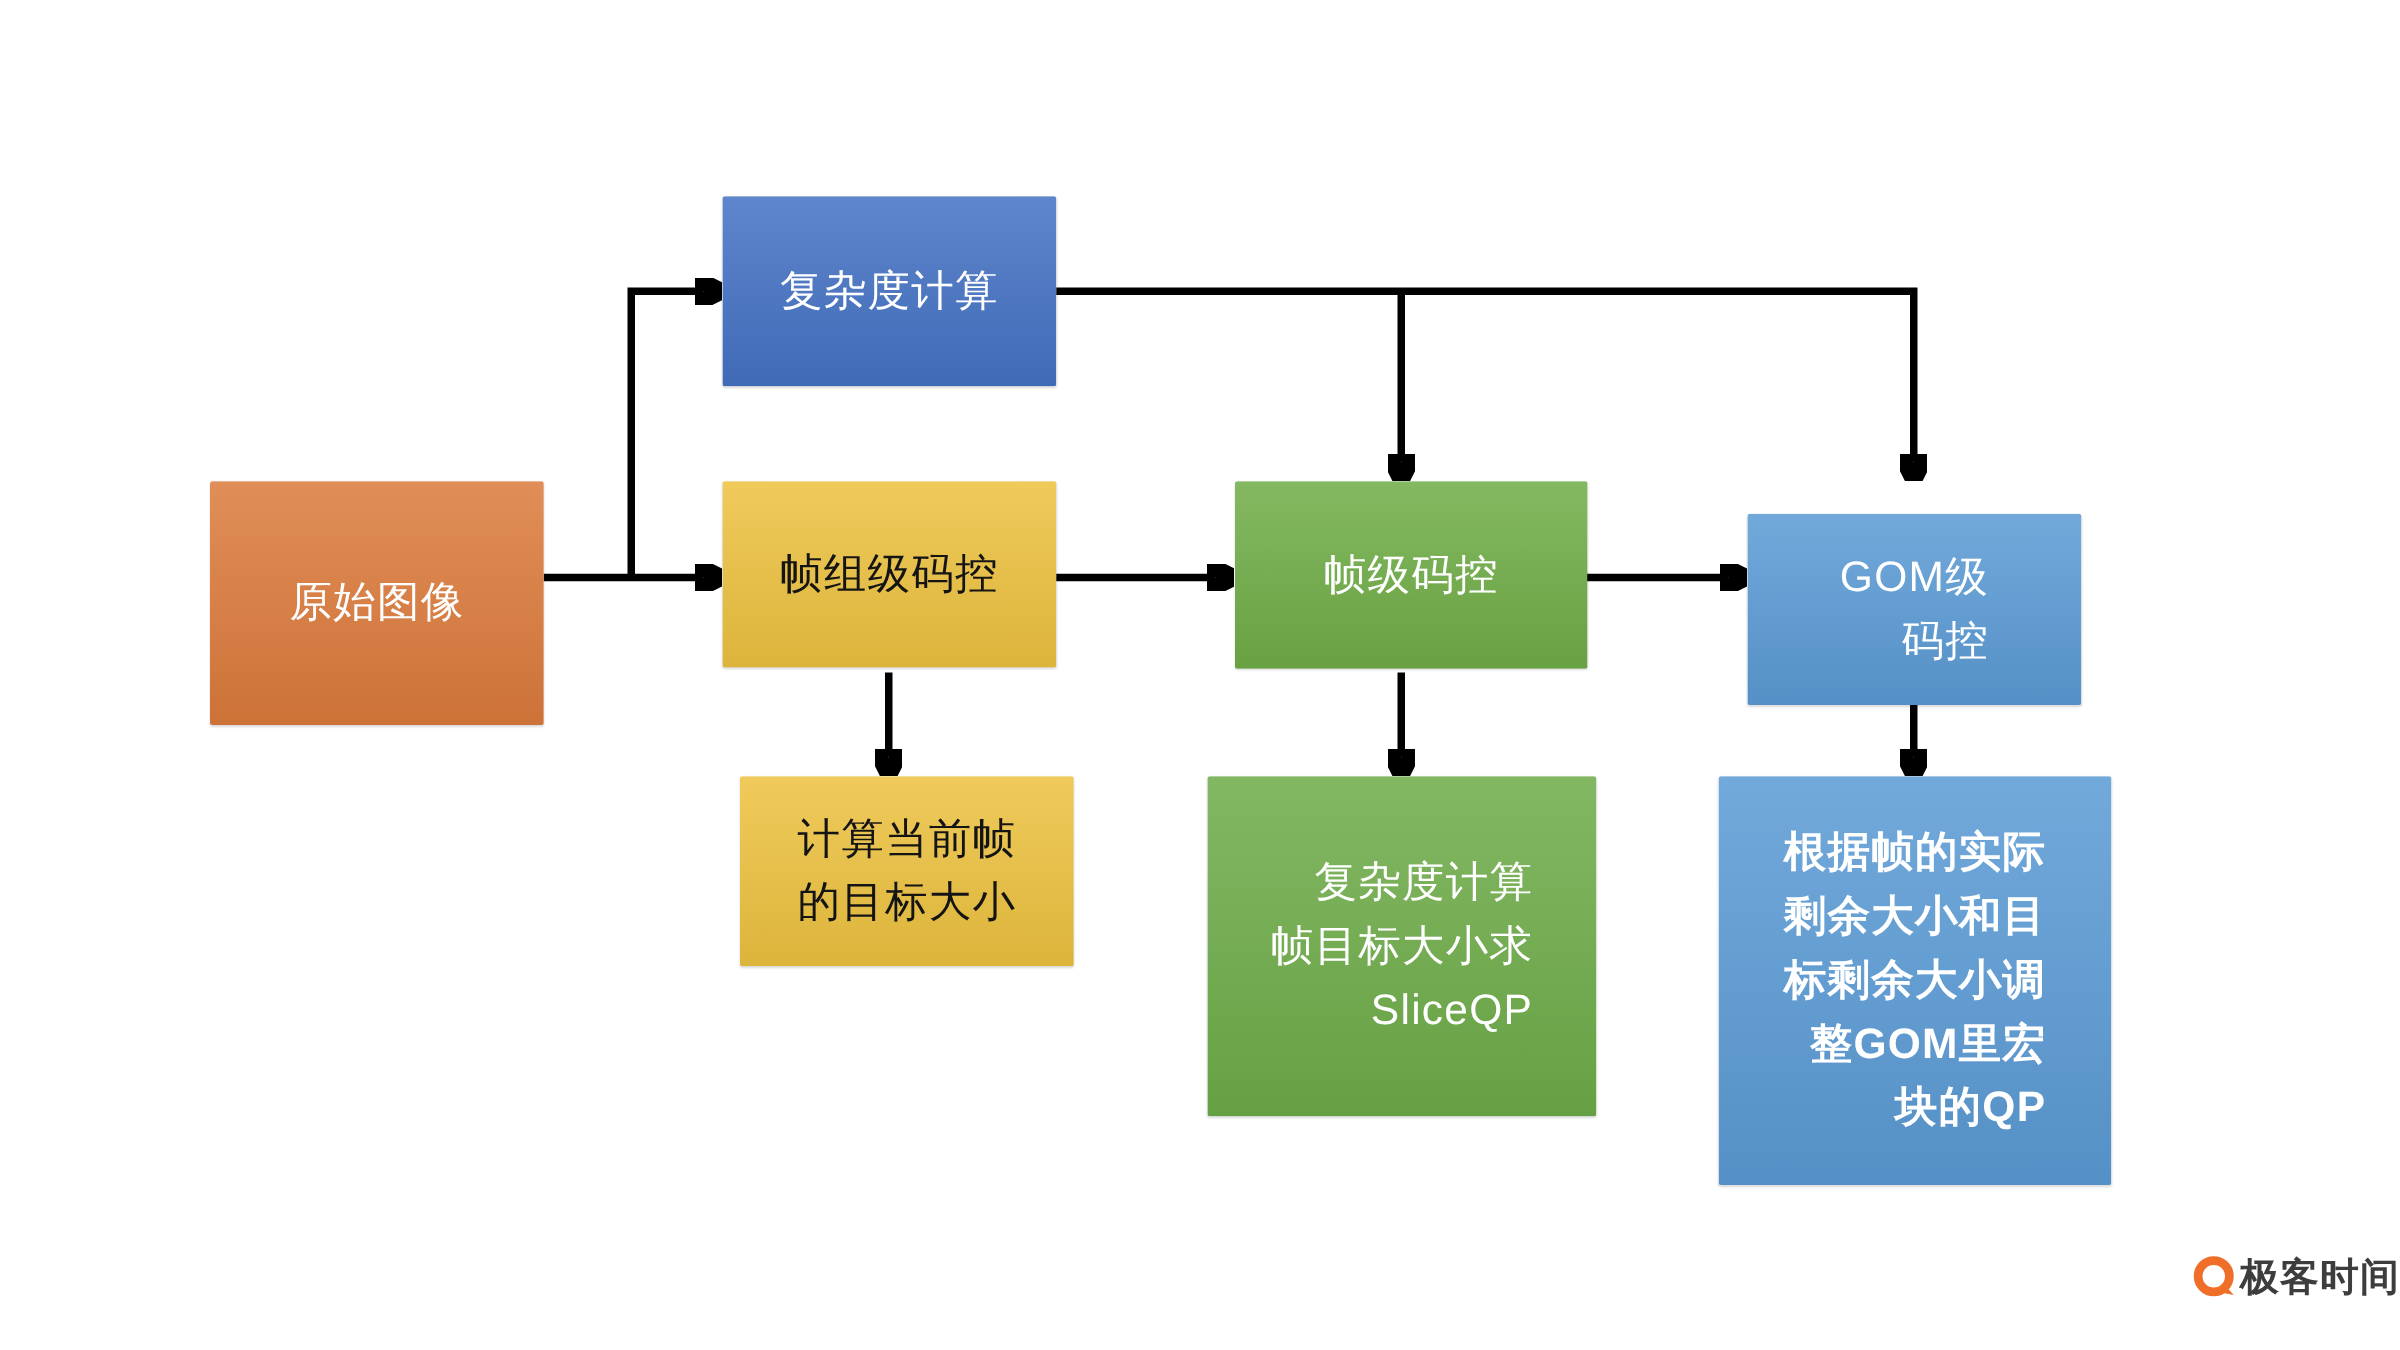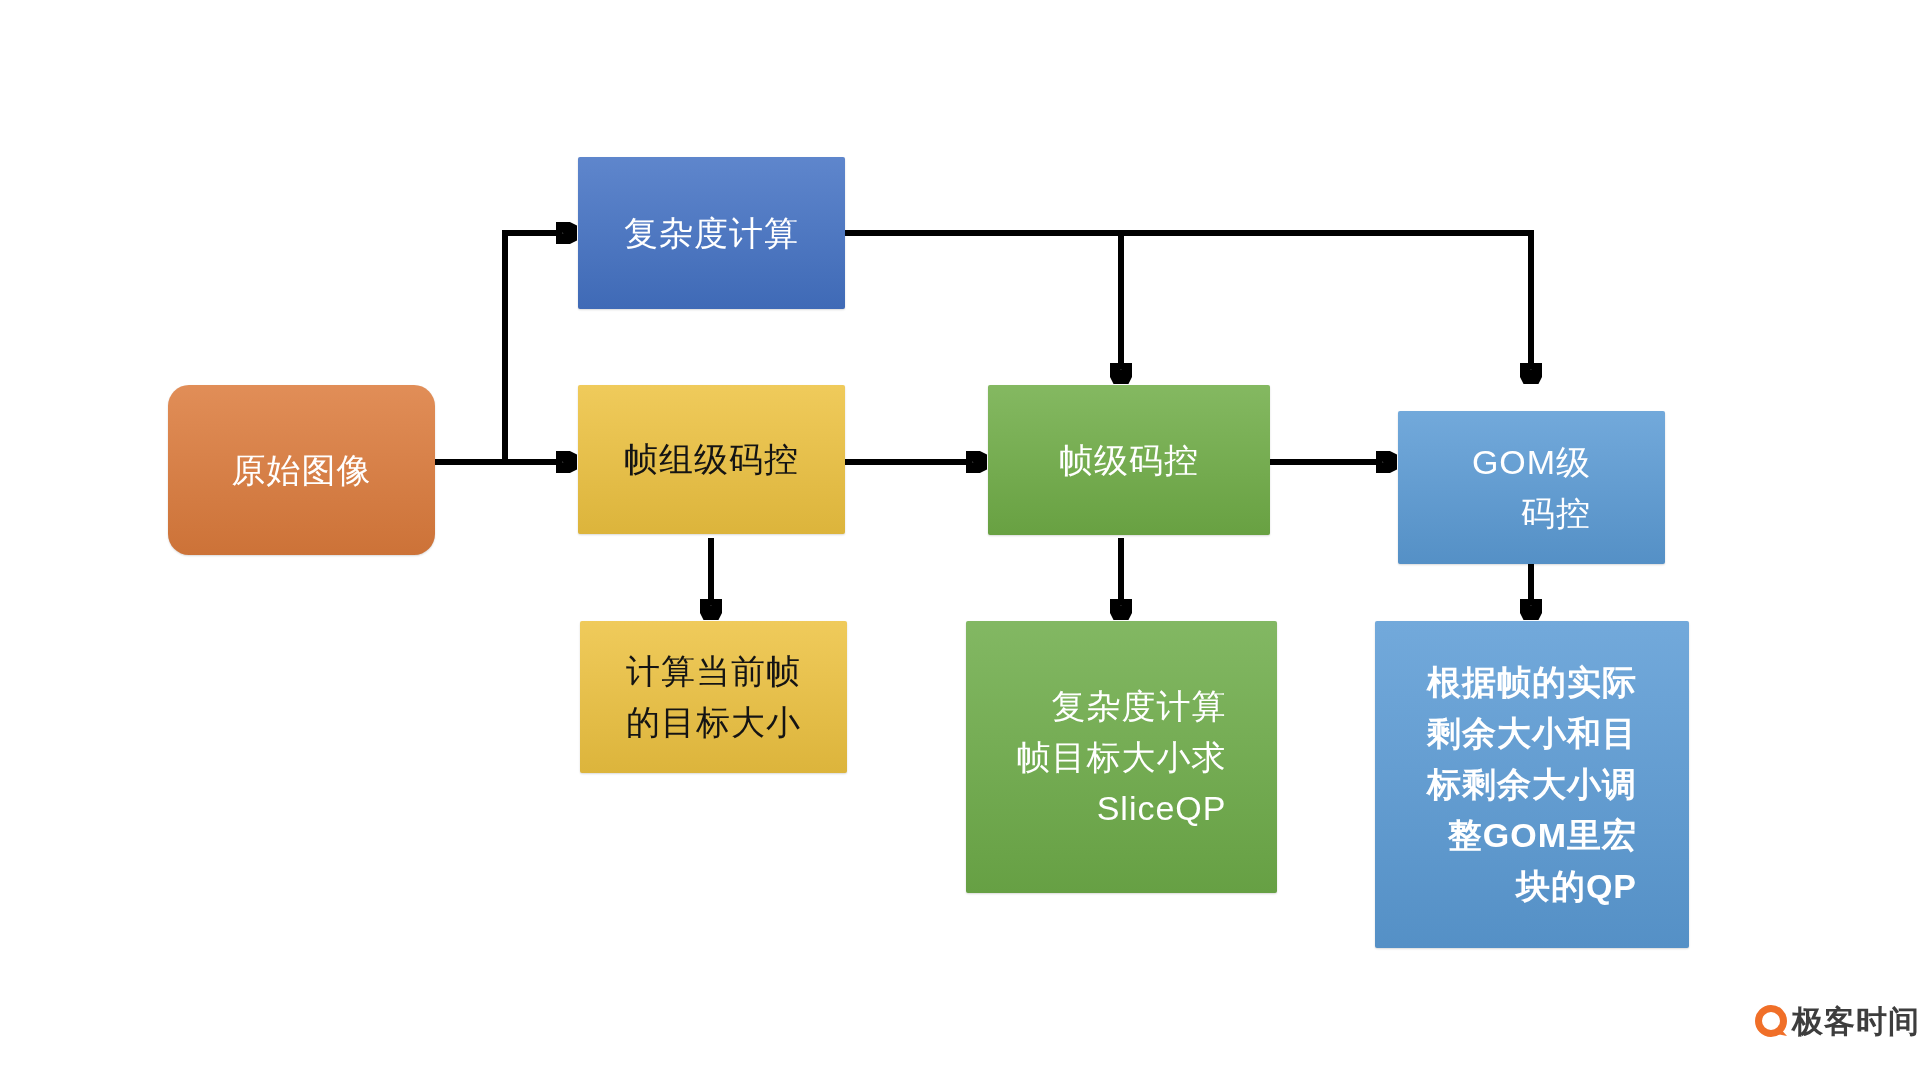--- a/index.html
+++ b/index.html
@@ -74,42 +74,42 @@
     <path d="M505,462 V233 H558" marker-end="url(#ah)"></path>
     <path d="M845,233 H1531 V365" marker-end="url(#ah)"></path>
     <path d="M1121,233 V365" marker-end="url(#ah)"></path>
     <path d="M845,462 H968" marker-end="url(#ah)"></path>
     <path d="M1255,462 H1378" marker-end="url(#ah)"></path>
     <path d="M711,538 V601" marker-end="url(#ah)"></path>
     <path d="M1121,538 V601" marker-end="url(#ah)"></path>
     <path d="M1531,538 V601" marker-end="url(#ah)"></path>
   </svg>
 
-  <div class="node" style="left: 168px; top: 385px; width: 267px; height: 170px; background-color: rgb(220, 123, 60); color: rgb(255, 255, 255); border-radius: 21px;">
+  <div class="node" style="left: 168px; top: 385px; width: 267px; height: 195px; background-color: rgb(220, 123, 60); color: rgb(255, 255, 255);">
     <span class="label">原始图像</span>
   </div>
 
   <div class="node" style="left: 578px; top: 157px; width: 267px; height: 152px; background-color: rgb(68, 114, 196); color: rgb(255, 255, 255);">
     <span class="label">复杂度计算</span>
   </div>
 
   <div class="node" style="left: 578px; top: 385px; width: 267px; height: 149px; background-color: rgb(237, 194, 64); color: rgb(20, 20, 20);">
     <span class="label">帧组级码控</span>
   </div>
 
   <div class="node" style="left: 988px; top: 385px; width: 282px; height: 150px; background-color: rgb(112, 173, 71); color: rgb(255, 255, 255);">
     <span class="label">帧级码控</span>
   </div>
 
   <div class="node" style="left: 1398px; top: 385px; width: 267px; height: 153px; background-color: rgb(91, 155, 213); color: rgb(255, 255, 255); margin-top: 26px;">
     <span class="label">GOM级
 码控</span>
   </div>
 
-  <div class="node" style="left: 580px; top: 621px; width: 267px; height: 152px; background-color: rgb(237, 194, 64); color: rgb(20, 20, 20);">
+  <div class="node" style="left: 592px; top: 621px; width: 267px; height: 152px; background-color: rgb(237, 194, 64); color: rgb(20, 20, 20);">
     <span class="label">计算当前帧
 的目标大小</span>
   </div>
 
   <div class="node" style="left: 966px; top: 621px; width: 311px; height: 272px; background-color: rgb(110, 172, 73); color: rgb(255, 255, 255);">
     <span class="label">复杂度计算
 帧目标大小求
 SliceQP</span>
   </div>
 

